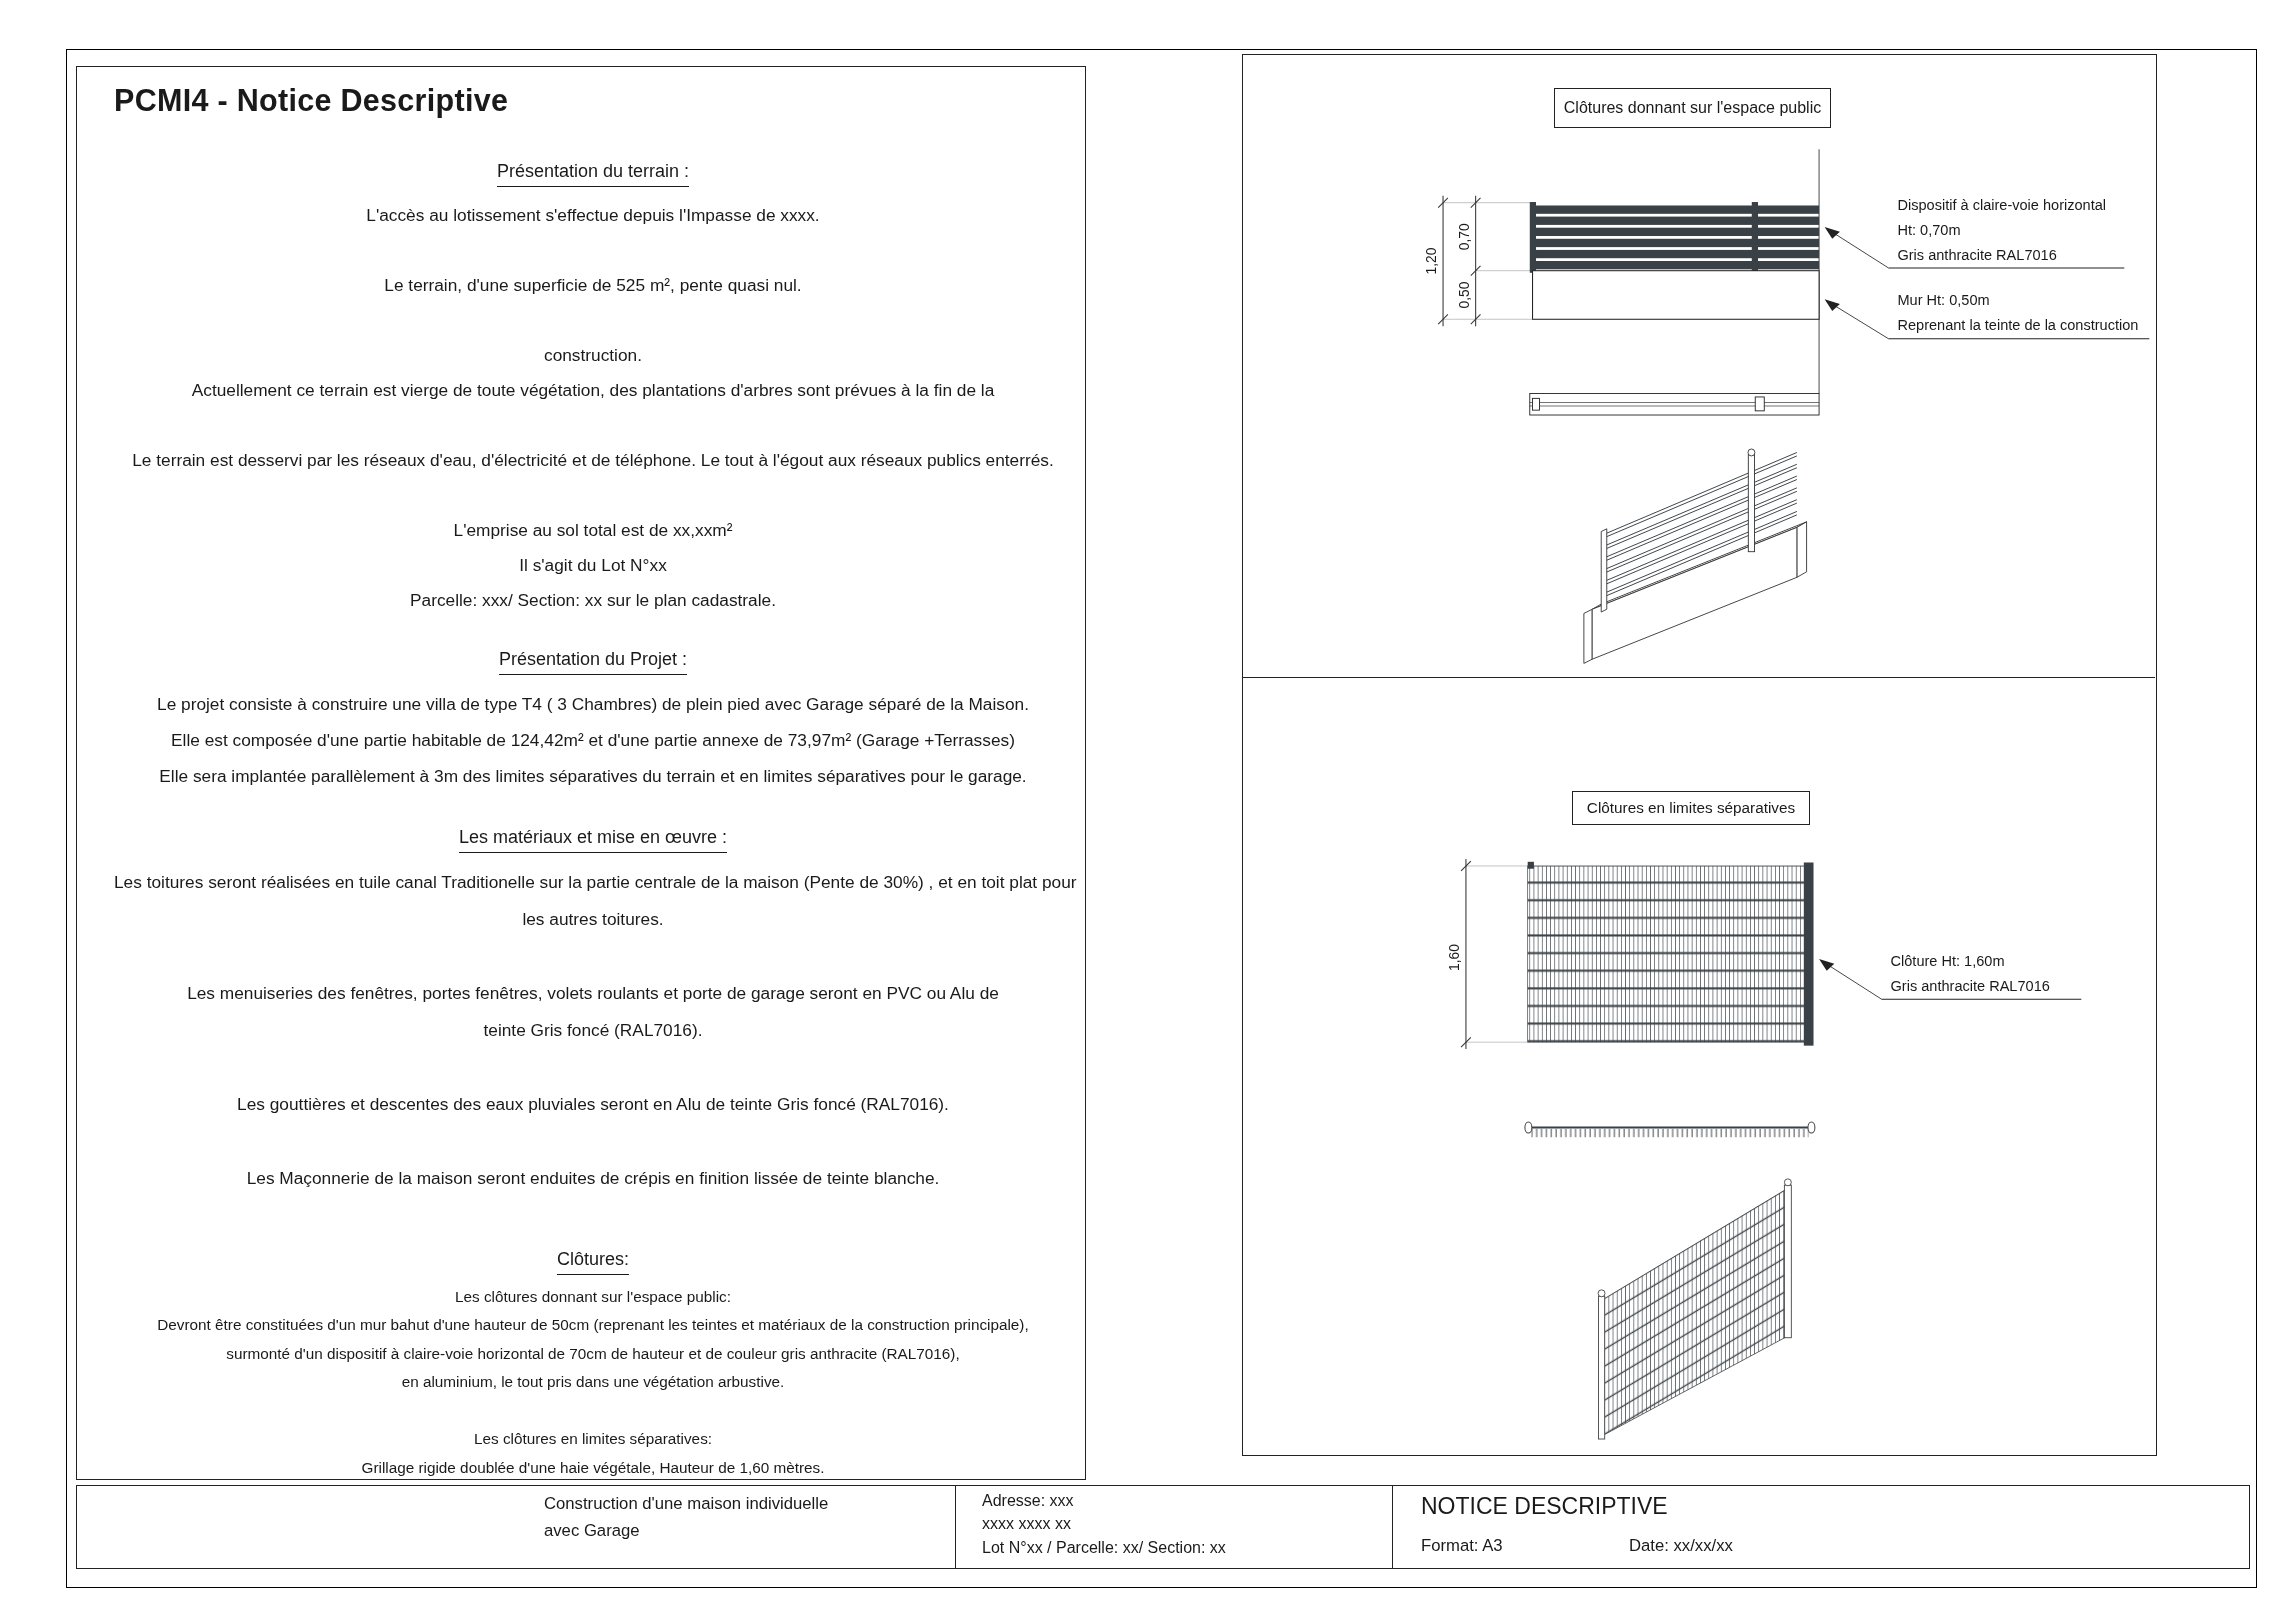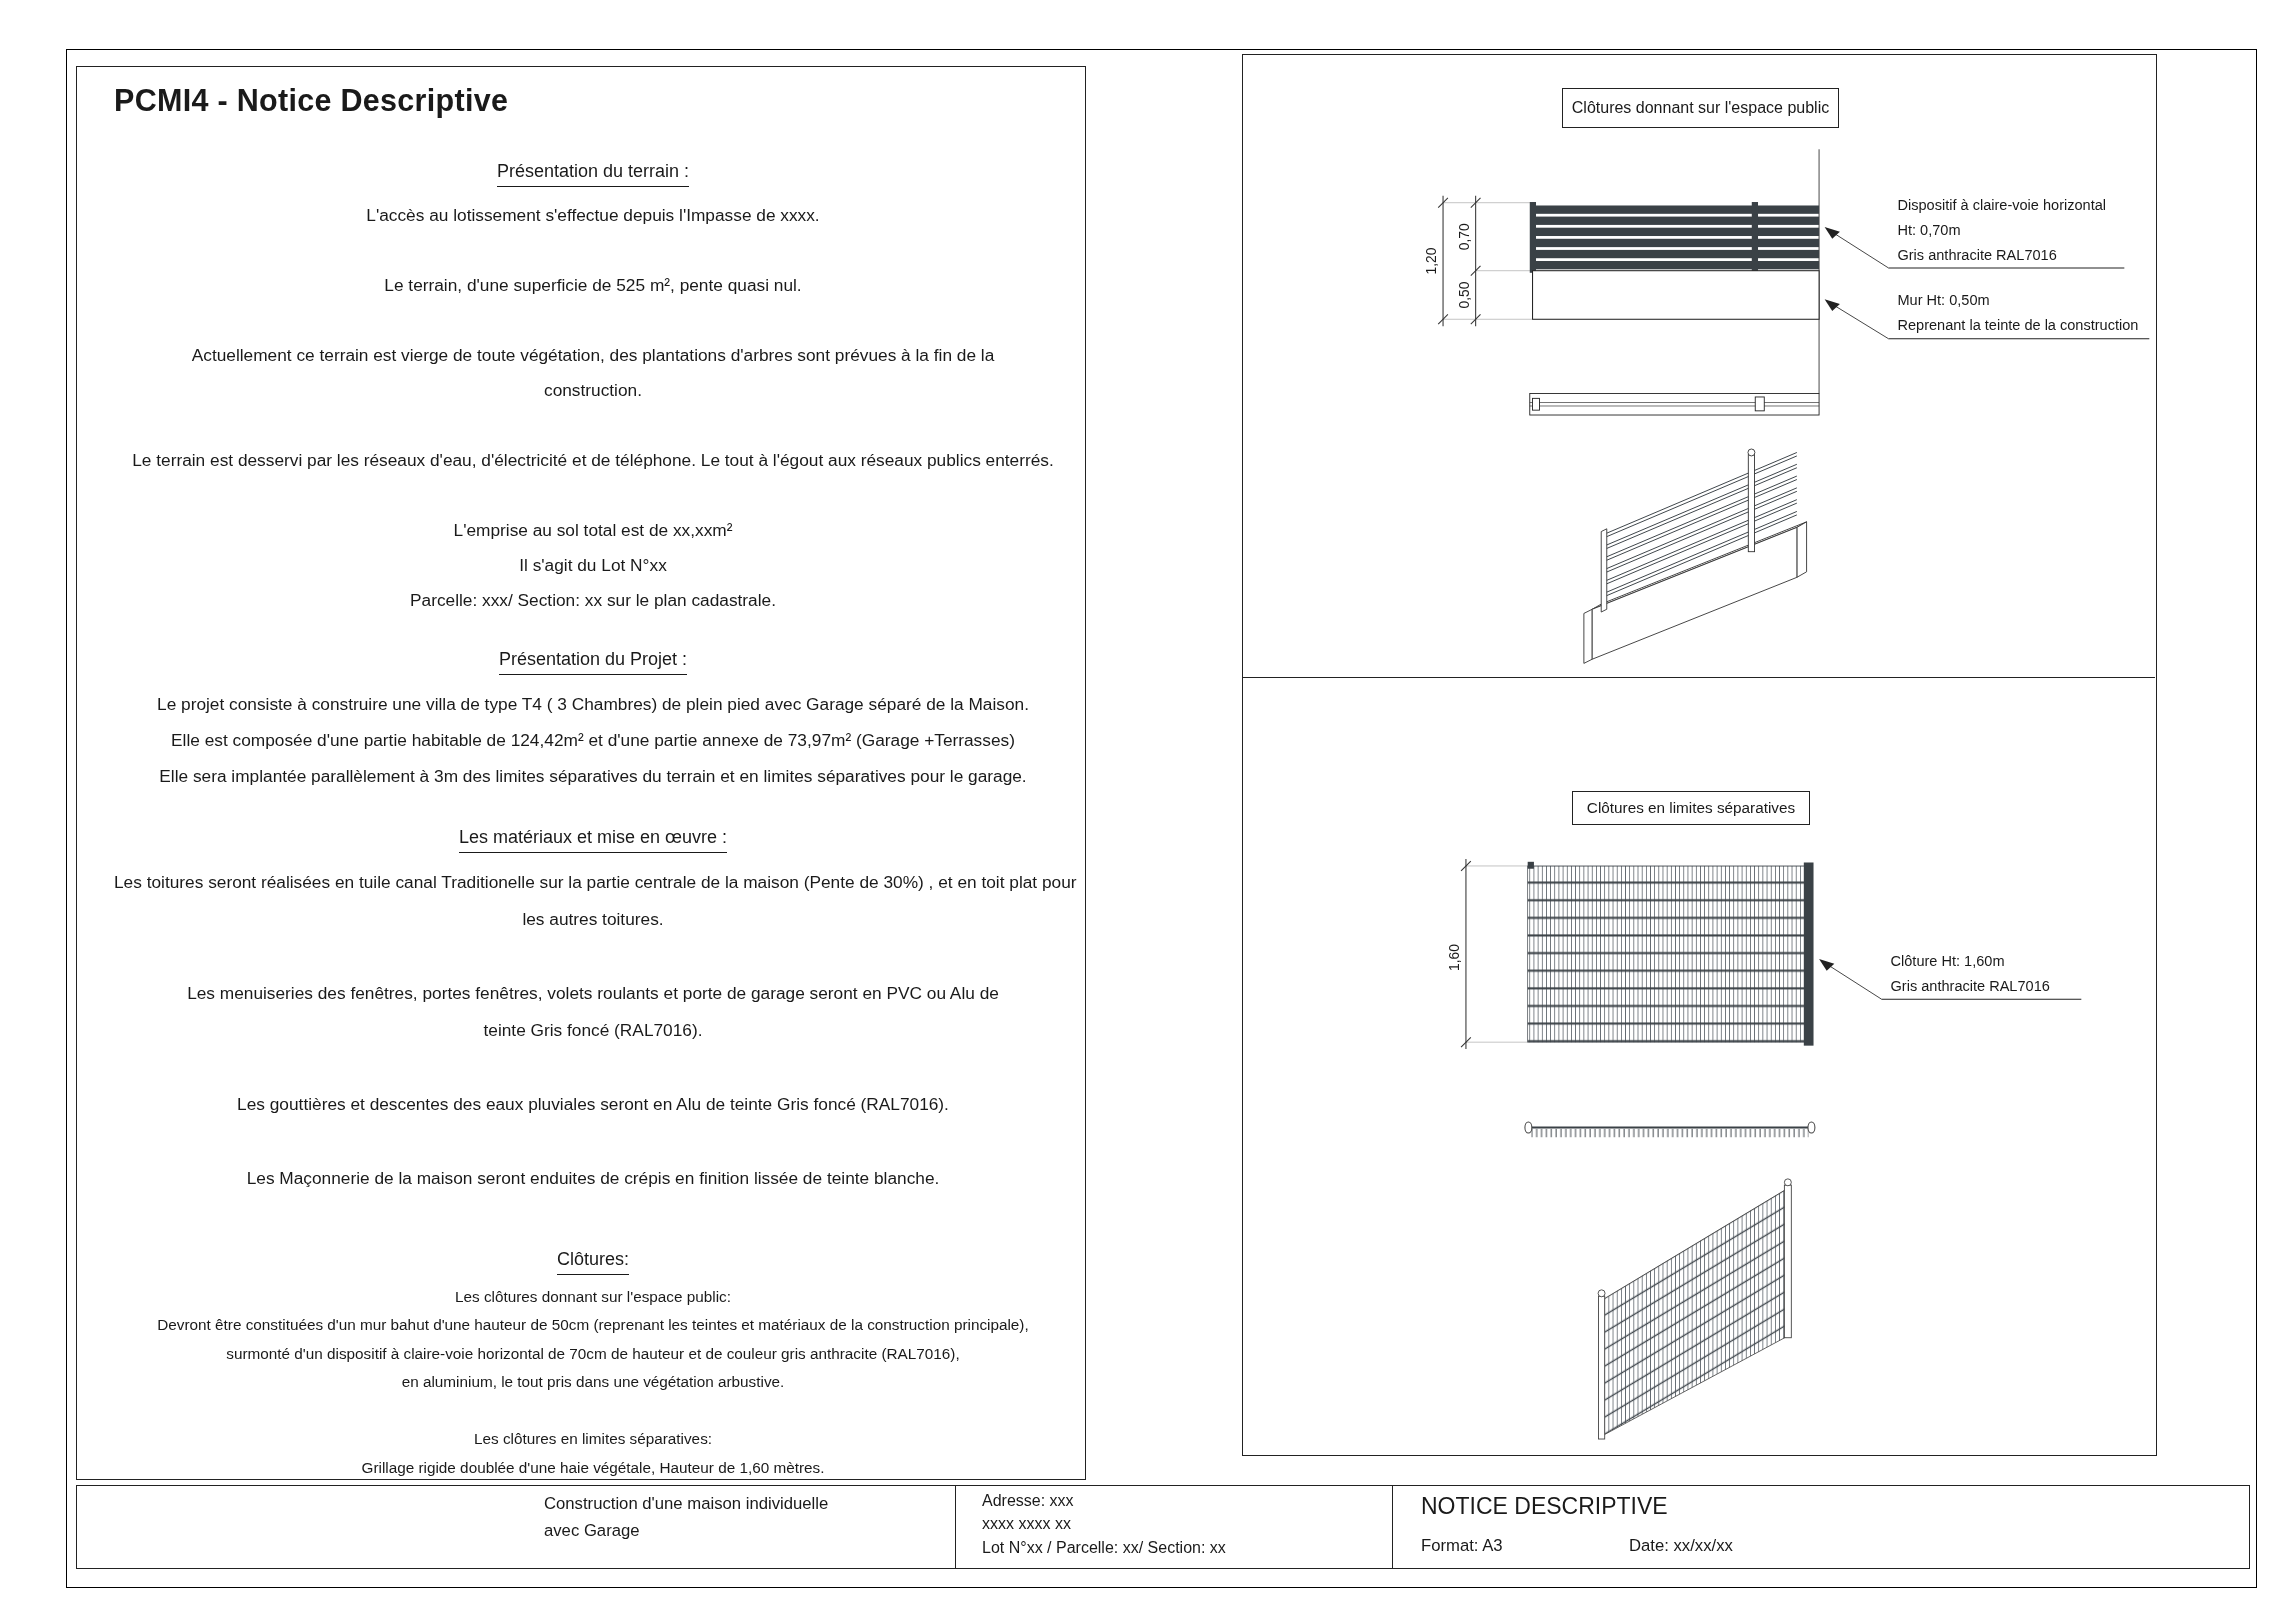--- a/index.html
+++ b/index.html
@@ -21,21 +21,21 @@
   #sec-projet{top:649px;}
   #sec-projet .tline{line-height:36px;}
   #sec-materiaux{top:827px;}
   #sec-materiaux .tline{line-height:37px;}
   #sec-clotures{top:1249px;}
   #sec-clotures .sec-lines{margin-top:8.3px;}
   #sec-clotures .tline{font-size:15.3px;line-height:28.5px;}
   
   .draw-label{border:1px solid #222;display:flex;align-items:center;justify-content:center;
               font-size:16px;background:#fff;}
-  #label-public{left:1554px;top:88px;width:275px;height:38px;margin-left:8px;}
+  #label-public{left:1554px;top:88px;width:275px;height:38px;}
   #label-separative{left:1572px;top:791px;width:236px;height:32px;font-size:15.3px;}
   
   svg{position:absolute;left:0;top:0;}
   svg text{font-family:"Liberation Sans",sans-serif;fill:#1a1a1a;}
   .dimtxt{font-size:20px;}
   .anntxt{font-size:21px;}
   
   #footer{left:76px;top:1485px;width:2172px;height:82px;border:1.7px solid #222;font-size:16.7px;}
   .fcell{position:absolute;top:0;height:82px;box-sizing:border-box;}
   .fcell+.fcell{border-left:1.4px solid #222;}
@@ -52,22 +52,22 @@
   <div class="abs" id="left-panel"></div>
   <div class="abs" id="doc-title">PCMI4  - Notice Descriptive</div>
 
   <div class="abs section" id="sec-terrain">
     <span class="sec-heading">Présentation du terrain :</span>
     <div class="sec-lines">
         <div class="tline">L'accès au lotissement s'effectue depuis l'Impasse de xxxx.</div>
         <div class="tline blank">&nbsp;</div>
         <div class="tline">Le terrain, d'une superficie de 525 m², pente quasi nul.</div>
         <div class="tline blank">&nbsp;</div>
+        <div class="tline">construction.</div>
         <div class="tline">Actuellement ce terrain est vierge de toute végétation, des plantations d'arbres sont prévues à la fin de la</div>
-        <div class="tline">construction.</div>
         <div class="tline blank">&nbsp;</div>
         <div class="tline">Le terrain est desservi par les réseaux d'eau, d'électricité et de téléphone. Le tout à l'égout aux réseaux publics enterrés.</div>
         <div class="tline blank">&nbsp;</div>
         <div class="tline">L'emprise au sol total est de xx,xxm²</div>
         <div class="tline">Il s'agit du Lot N°xx</div>
         <div class="tline">Parcelle: xxx/ Section: xx sur le plan cadastrale.</div>
       </div>
   </div>
 
   <div class="abs section" id="sec-projet">

